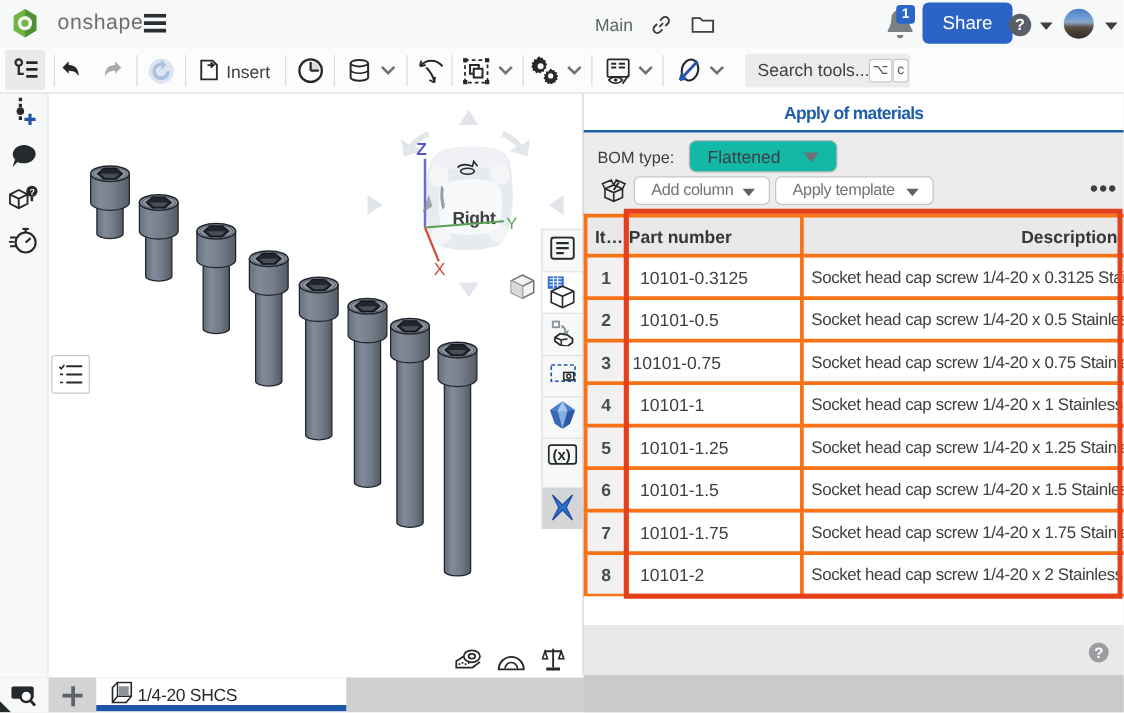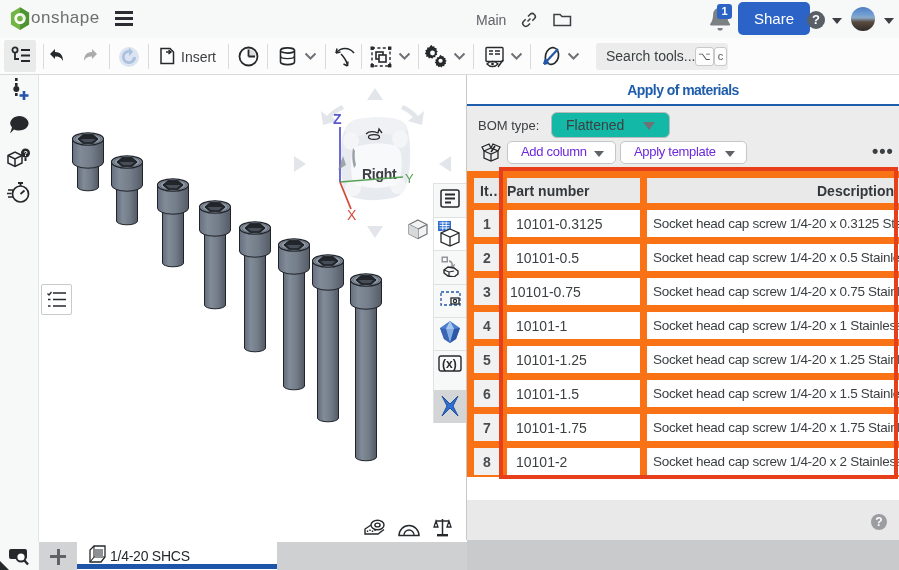--- a/index.html
+++ b/index.html
@@ -2,21 +2,21 @@
 <html><head>
 <meta charset="utf-8">
 <style>
 * { margin:0; padding:0; box-sizing:border-box; }
 html,body { width:899px; height:570px; overflow:hidden; font-family:"Liberation Sans", sans-serif; background:#fff; }
 #stage { position:relative; width:899px; height:570px; overflow:hidden; }
 .abs { position:absolute; }
 
 
 #topbar { left:0; top:0; width:899px; height:38px; background:#f7f8f8; }
-#logotext { left:31px; top:8px; font-size:17px; color:#6e6e6e; letter-spacing:0.5px; }
+#logotext { left:31px; top:8px; font-size:17px; color:#6e6e6e; letter-spacing:0.5px;padding-left:15px; }
 #doctitle { left:140px; top:7px; font-size:20px; font-weight:bold; color:#212121; letter-spacing:0.75px; }
 #mainlbl { left:476px; top:12px; font-size:14px; color:#5f6468; }
 #sharebtn { left:738px; top:2px; width:72px; height:33px; background:#2b63c6; border-radius:5px; color:#fff; font-size:15px; text-align:center; line-height:33px; }
 #helpcircle { left:807px; top:11px; width:18px; height:18px; border-radius:50%; background:#585f66; color:#fff; font-size:13px; font-weight:bold; text-align:center; line-height:18px; }
 .caret { width:0; height:0; border-left:5px solid transparent; border-right:5px solid transparent; border-top:6px solid #3c4043; }
 #avatar { left:851px; top:7px; width:24px; height:24px; border-radius:50%; overflow:hidden; background:linear-gradient(180deg,#4f7fc0 0%,#6f9cd4 30%,#8aa9c9 45%,#5a4c40 62%,#2e2a26 100%); }
 
 
 #toolbar { left:0; top:38px; width:899px; height:37px; background:#fcfcfc; border-bottom:1px solid #d9dadb; }
 .tsep { position:absolute; top:6px; width:1px; height:25px; background:#d9dadb; }
@@ -36,26 +36,26 @@
 
 
 #rtoolbar { left:433px; top:183px; width:33px; height:240px; background:#f7f8f8; border:1px solid #e0e1e2; border-right:none; }
 
 
 #panel { left:467px; top:75px; width:432px; height:465px; background:#ececec; }
 #paneltitle { left:467px; top:75px; width:432px; height:29px; background:#fff; text-align:center; font-size:14px; letter-spacing:-0.55px; font-weight:bold; color:#1e5dab; line-height:31px; }
 #titleline { left:467px; top:104px; width:432px; height:2px; background:#1e5dab; }
 #bomtypelbl { left:478px; top:118px; font-size:13px; color:#3c4043; }
 #flatdrop { left:551px; top:112px; width:119px; height:26px; background:#14b8a6; border:1px solid #b9babb; border-radius:6px; font-size:14px; color:#3c4043; line-height:24px; padding-left:14px; }
-.dropbtn { position:absolute; background:#fff; border:1px solid #c5c6c7; border-radius:5px; font-size:13px; letter-spacing:-0.3px; color:#6d28d9; }
+.dropbtn { position:absolute; background:#fff; border:1px solid #c5c6c7; border-radius:5px; font-size:13px; letter-spacing:-0.3px; color:#737373; }
 #dots { left:872px; top:141px; font-size:18px; color:#3c4043; letter-spacing:1px; font-weight:bold; }
 
 
 #bomtable { left:467px; top:171px; width:432px; border-collapse:collapse; font-size:14px; color:#3c4043; table-layout:fixed; }
-#bomtable td, #bomtable th { border:7px solid #f97316; overflow:hidden; white-space:nowrap; }
+#bomtable td, #bomtable th { border:3px solid #f97316; overflow:hidden; white-space:nowrap; }
 #bomtable th { height:32px; background:#e9e9ea; font-weight:bold; color:#35383b; }
 #bomtable td { height:34px; background:#fff; }
 #bomtable td.desc { padding-left:6px; font-size:13.5px; letter-spacing:-0.3px; }
 #bomtable td.item { background:#f1f1f2; font-weight:bold; text-align:center; color:#4a4d50; }
 #belowtable { left:467px; top:477px; width:432px; height:23px; background:#fff; }
 #panelfooter { left:467px; top:500px; width:432px; height:40px; background:#e9e9ea; }
 #qmark { left:871px; top:514px; width:16px; height:16px; border-radius:50%; background:#9b9da0; color:#fff; font-size:12px; font-weight:bold; text-align:center; line-height:16px; }
 
 
 #redbox { left:499px; top:167px; width:399px; height:312px; border:4px solid #e73f1c; }

